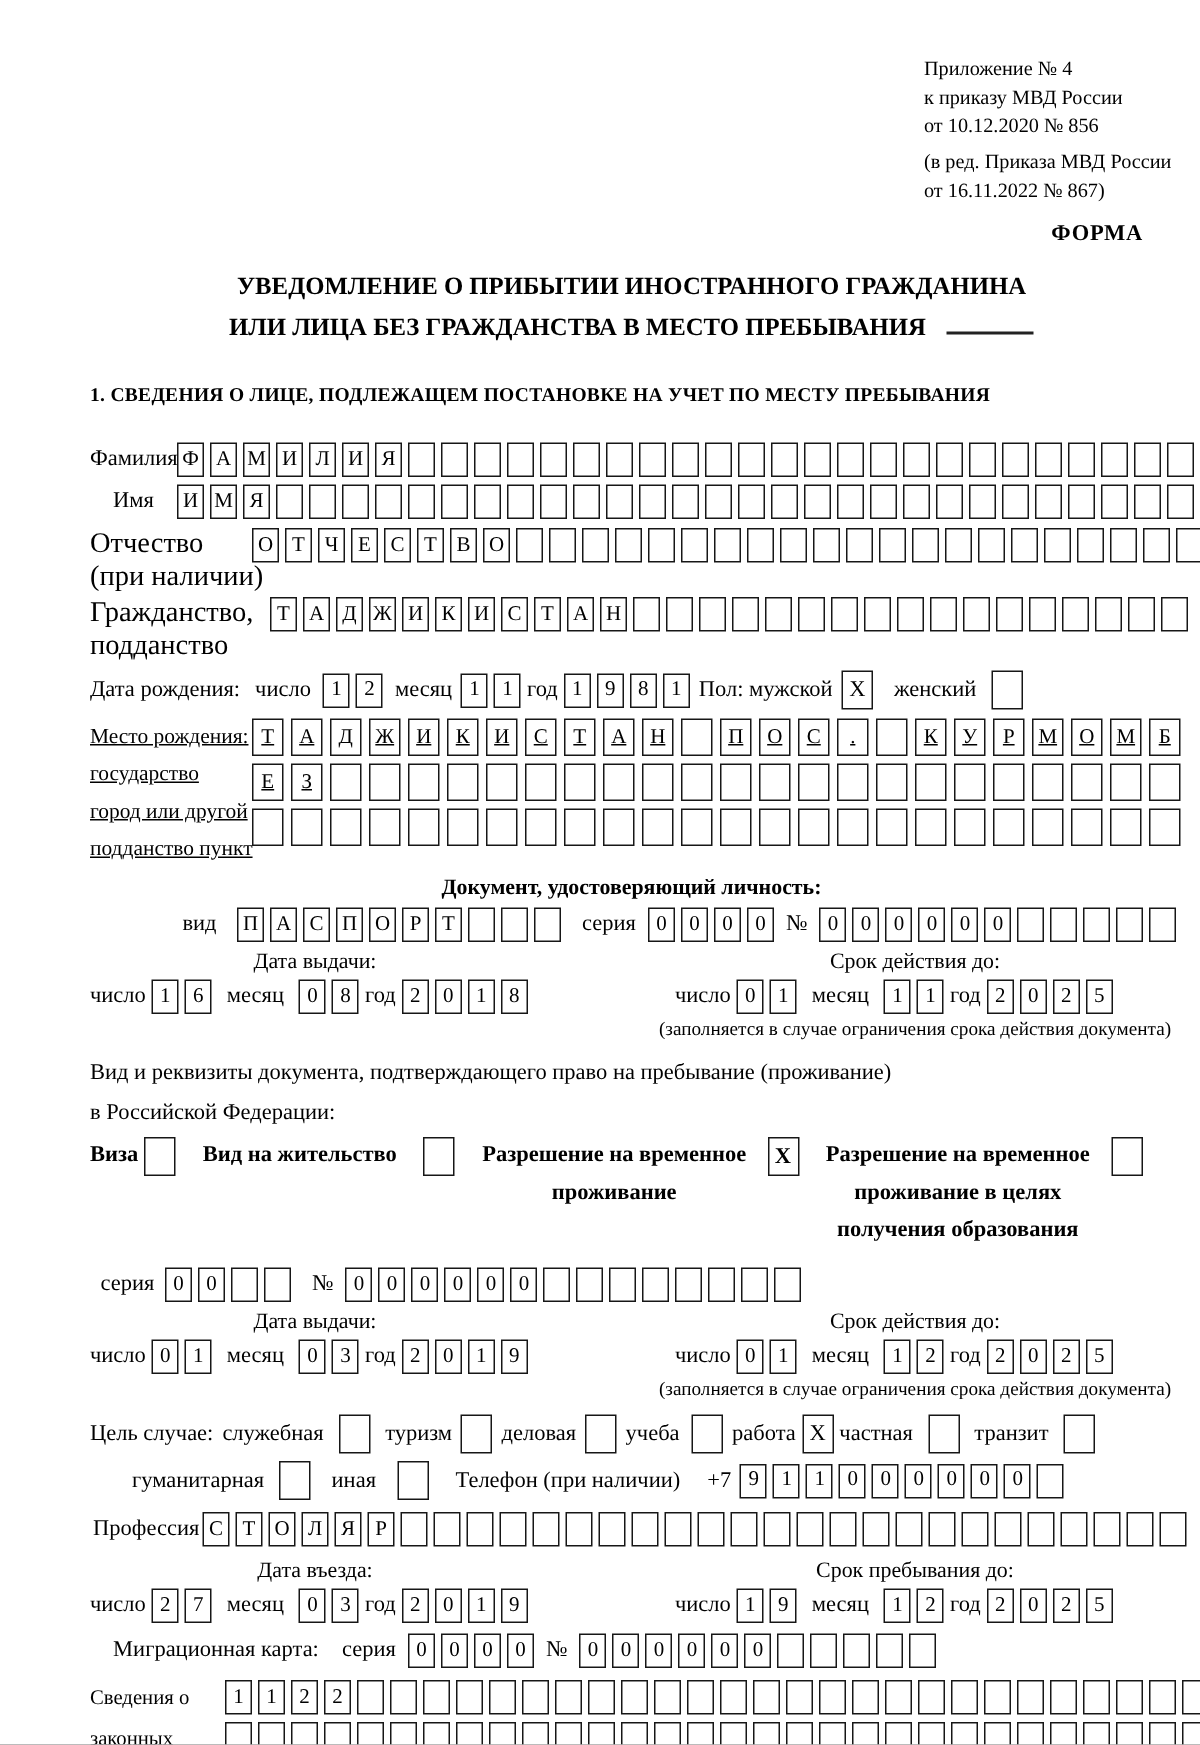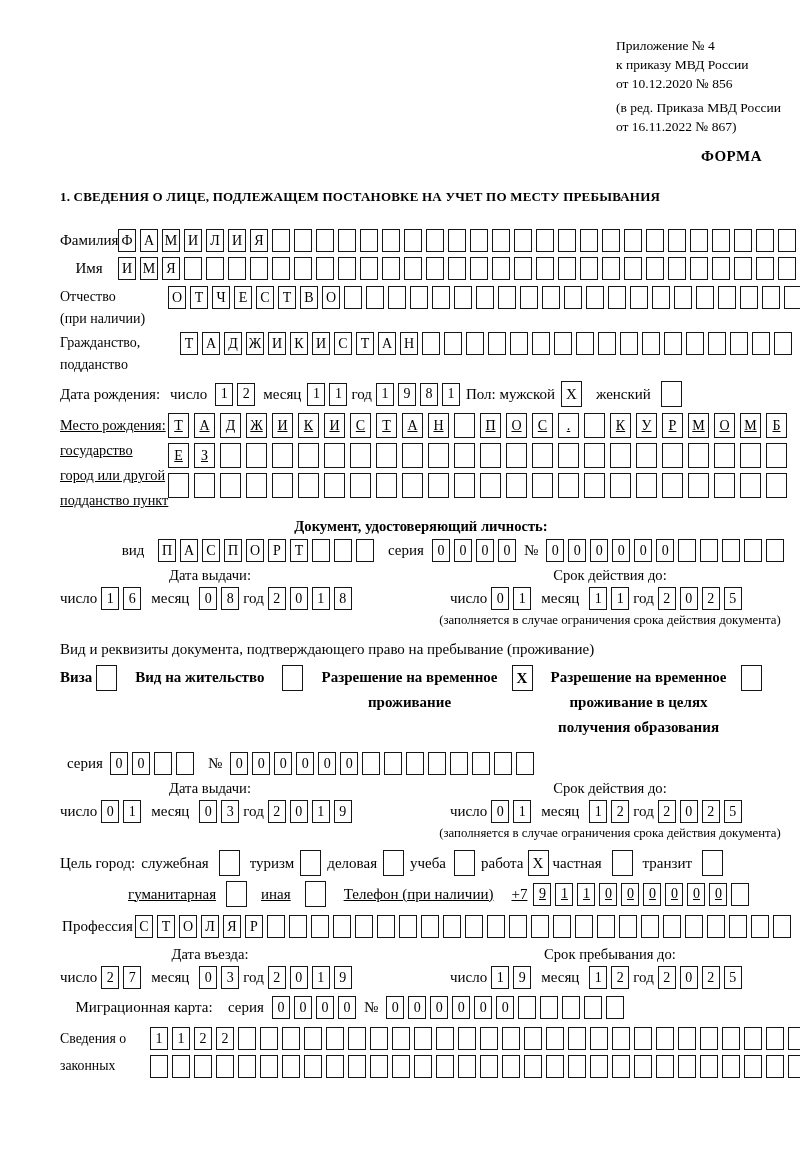--- a/index.html
+++ b/index.html
@@ -10,21 +10,21 @@
   }
   .annex{width:200px;margin-left:556px;font-size:13.5px;line-height:19px;}
   .annex .note{margin-top:5px;}
   .forma{margin:12px 38px 0 0;text-align:right;font-weight:bold;font-size:15px;letter-spacing:.5px;}
   .title{margin-top:12px;width:722px;text-align:center;font-weight:bold;font-size:16.5px;line-height:27px;}
   .title-underline{display:inline-block;width:58px;border-bottom:2.2px solid #222;margin-left:14px;vertical-align:baseline;}
   .section1{margin-top:24px;font-weight:bold;font-size:13px;letter-spacing:.2px;white-space:nowrap;}
   .row{display:flex;align-items:center;white-space:nowrap;}
   .row.top{align-items:flex-start;}
   .lbl{font-size:15px;flex:none;text-align:center;}
-  .lblcol{flex:none;display:flex;flex-direction:column;font-size:14px;line-height:21px;}
+  .lblcol{flex:none;display:flex;flex-direction:column;font-size:19px;line-height:21px;}
   .cells{display:flex;gap:4px;flex:none;}
   .cell{
     width:18px;height:23px;border:1.6px solid #161616;box-sizing:border-box;flex:none;
     display:flex;align-items:center;justify-content:center;
     font-size:14px;line-height:1;
   }
   .cells.wide{gap:5px;}
   .cells.wide .cell{width:21px;height:25px;}
   .checkbox{
     width:21px;height:26px;border:1.6px solid #161616;box-sizing:border-box;flex:none;
@@ -55,20 +55,26 @@
     <div>к приказу МВД России</div>
     <div>от 10.12.2020 № 856</div>
     <div class="note">
       <div>(в ред. Приказа МВД России</div>
       <div>от 16.11.2022 № 867)</div>
     </div>
   </div>
 
   <div class="forma">ФОРМА</div>
 
+  <div class="title">
+    <div>УВЕДОМЛЕНИЕ О ПРИБЫТИИ ИНОСТРАННОГО ГРАЖДАНИНА</div>
+    <div>
+      <span>ИЛИ ЛИЦА БЕЗ ГРАЖДАНСТВА В МЕСТО ПРЕБЫВАНИЯ</span><span class="title-underline"></span>
+    </div>
+  </div>
 
   <div class="section1">1. СВЕДЕНИЯ О ЛИЦЕ, ПОДЛЕЖАЩЕМ ПОСТАНОВКЕ НА УЧЕТ ПО МЕСТУ ПРЕБЫВАНИЯ</div>
 
   <div class="row" style="margin-top:24px;">
     <span class="lbl" style="width:58px;">Фамилия</span>
     <span class="cells">
         <span class="cell">Ф</span>
         <span class="cell">А</span>
         <span class="cell">М</span>
         <span class="cell">И</span>
@@ -434,20 +440,21 @@
             <span class="cell">2</span>
             <span class="cell">5</span>
           </span>
       </div>
       <div class="dp-note">(заполняется в случае ограничения срока действия документа)</div>
     </div>
   </div>
 
   <div class="intro">
     <div>Вид и реквизиты документа, подтверждающего право на пребывание (проживание)</div>
+    <div>в Российской Федерации:</div>
   </div>
 
   <div class="optline">
     <span class="opt-text">Виза</span>
       <span class="gap4"></span>
     <span class="checkbox"></span>
       <span class="gap18"></span>
     <span class="opt-text">Вид на жительство</span>
       <span class="gap18"></span>
     <span class="checkbox"></span>
@@ -549,21 +556,21 @@
             <span class="cell">0</span>
             <span class="cell">2</span>
             <span class="cell">5</span>
           </span>
       </div>
       <div class="dp-note">(заполняется в случае ограничения срока действия документа)</div>
     </div>
   </div>
 
   <div class="row" style="margin-top:9px;">
-    <span class="lbl">Цель город:</span>
+    <span class="lbl">Цель случае:</span>
       <span class="gap6"></span>
     <span class="lbl">служебная</span>
       <span class="gap10"></span>
     <span class="checkbox"></span>
       <span class="gap10"></span>
     <span class="lbl">туризм</span>
       <span class="gap6"></span>
     <span class="checkbox"></span>
       <span class="gap6"></span>
     <span class="lbl">деловая</span>
@@ -580,21 +587,21 @@
       <span class="gap4"></span>
     <span class="lbl">частная</span>
       <span class="gap10"></span>
     <span class="checkbox"></span>
       <span class="gap10"></span>
     <span class="lbl">транзит</span>
       <span class="gap10"></span>
     <span class="checkbox"></span>
   </div>
 
-  <div class="row" style="margin-top:5px;margin-left:68px;text-decoration:underline;">
+  <div class="row" style="margin-top:5px;margin-left:28px;">
     <span class="lbl">гуманитарная</span>
       <span class="gap10"></span>
     <span class="checkbox"></span>
       <span class="gap14"></span>
     <span class="lbl">иная</span>
       <span class="gap14"></span>
     <span class="checkbox"></span>
       <span class="gap18"></span>
     <span class="lbl">Телефон (при наличии)</span>
       <span class="gap18"></span>

